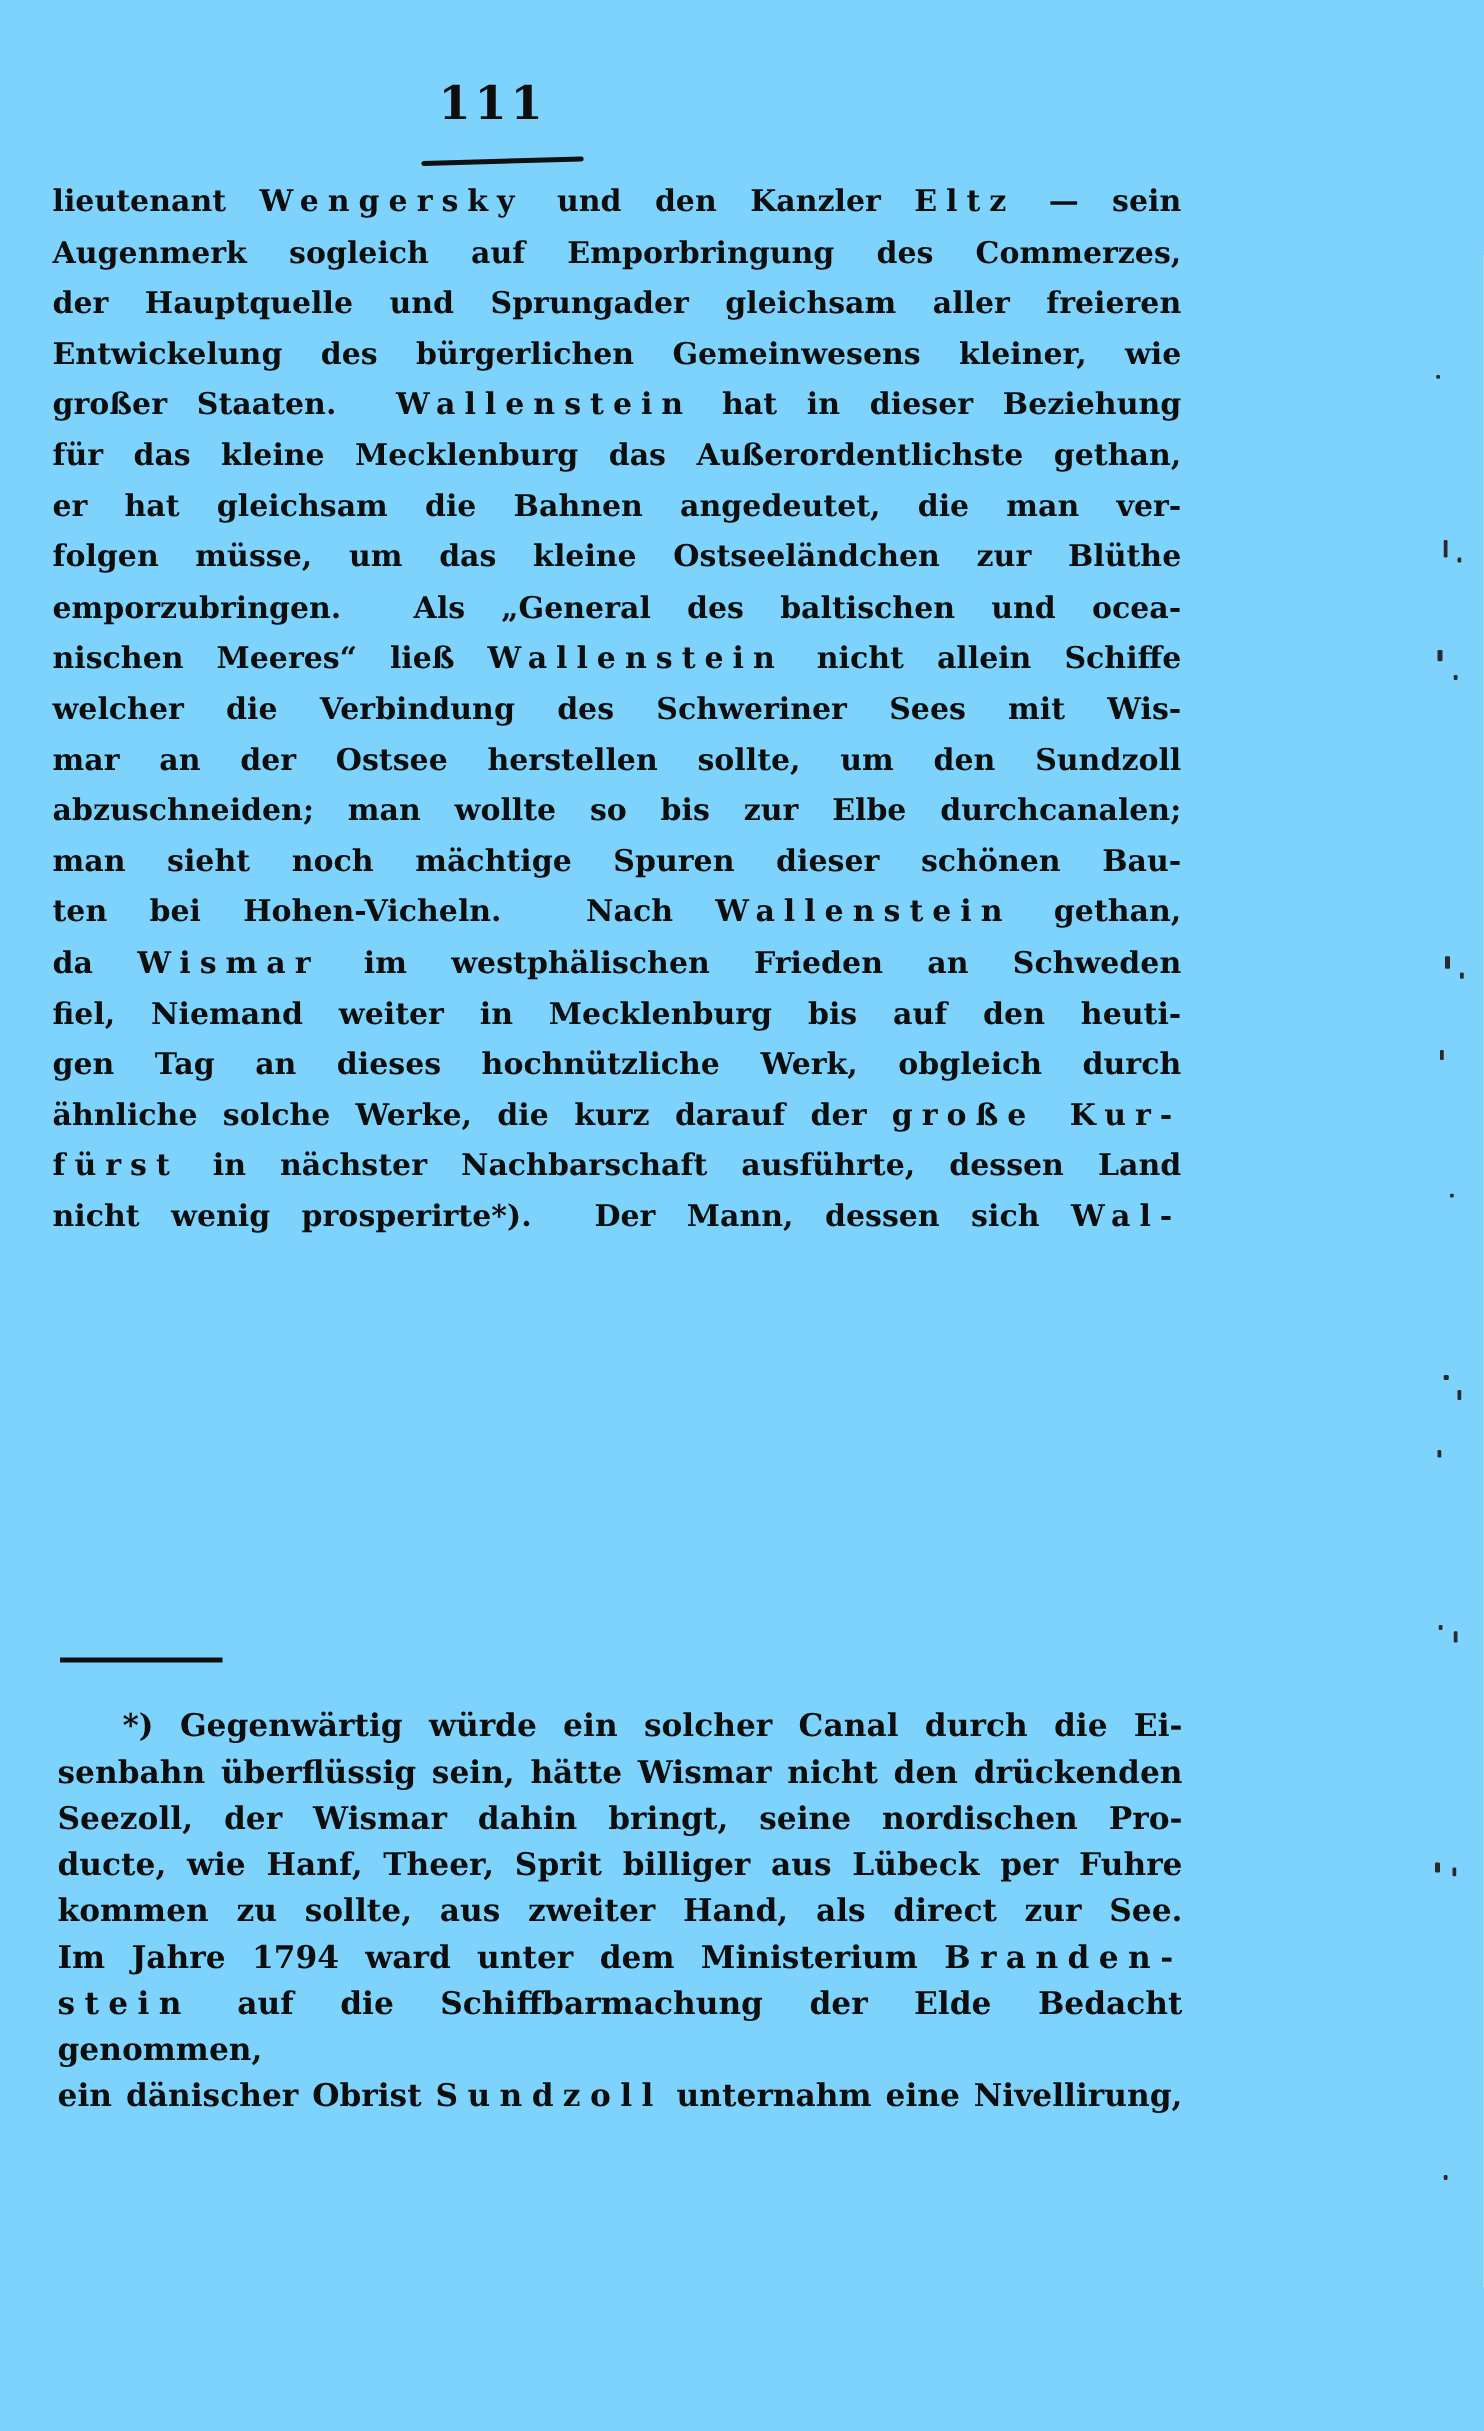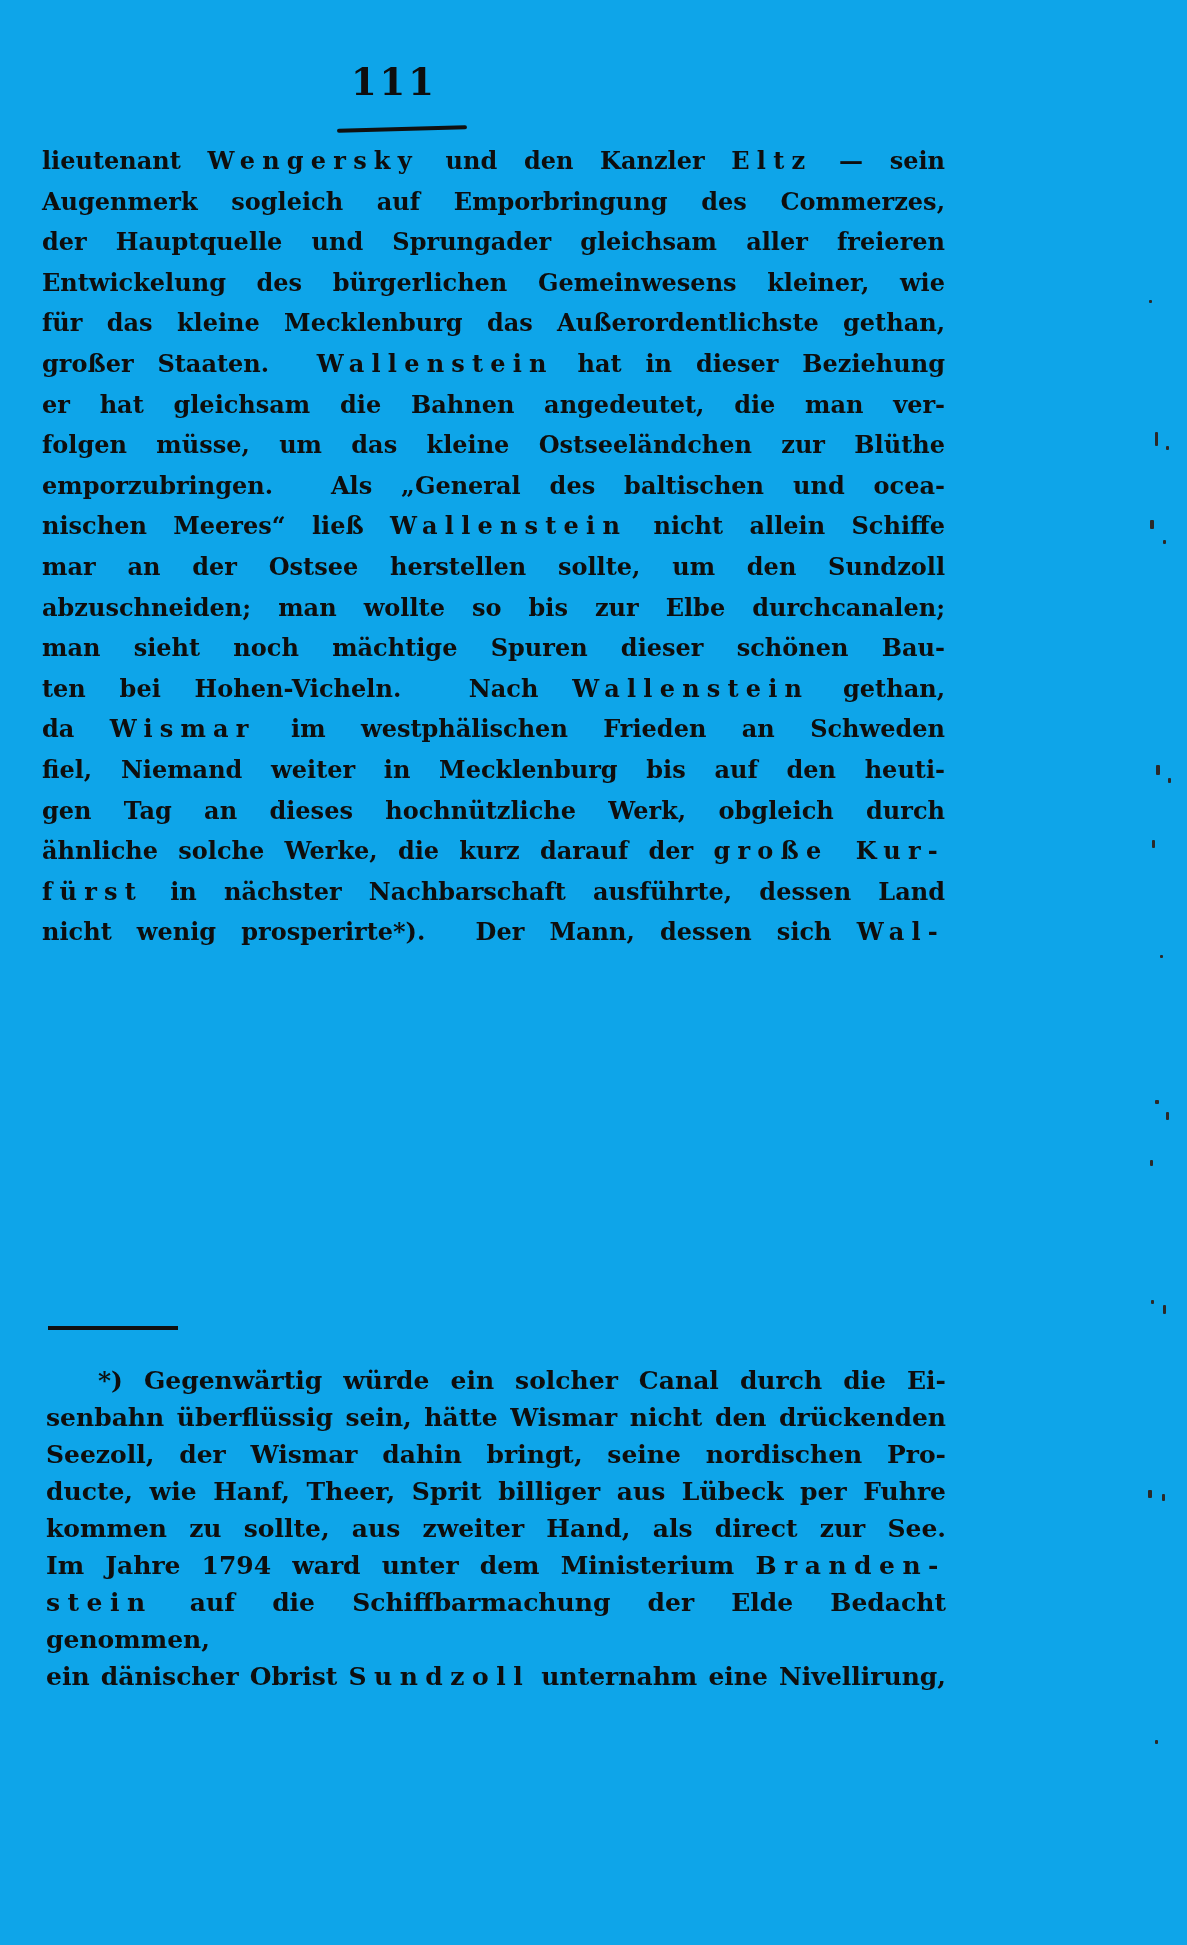--- a/index.html
+++ b/index.html
@@ -1,19 +1,19 @@
 <!DOCTYPE html>
 <html><head>
 <meta charset="utf-8">
 <style>
   html,body{margin:0;padding:0;background:#e8e8e8;}
   .page{
     position:relative;
     width:1187px;height:1945px;
-    background:#0ea5e9;
+    background:#7dd3fc;
     color:#0e0e0e;
     font-family:"DejaVu Serif", serif;
     overflow:hidden;
   }
   .pagenum{
     position:absolute;top:60px;left:333px;width:122px;
     text-align:center;
     font-size:37px;font-weight:bold;letter-spacing:3px;
   }
   .pagenum-rule{
@@ -55,26 +55,27 @@
 <div class="page">
 
   <div class="pagenum">111</div>
   <div class="pagenum-rule"></div>
 
   <div class="main">
       <div class="line"><span>lieutenant </span><span class="sperr">Wengersky</span><span> und den Kanzler </span><span class="sperr">Eltz</span><span> — sein</span></div>
       <div class="line"><span>Augenmerk sogleich auf Emporbringung des Commerzes,</span></div>
       <div class="line"><span>der Hauptquelle und Sprungader gleichsam aller freieren</span></div>
       <div class="line"><span>Entwickelung des bürgerlichen Gemeinwesens kleiner, wie</span></div>
+      <div class="line"><span>großer Staaten.&nbsp; </span><span class="sperr">Wallenstein</span><span> hat in dieser Beziehung</span></div>
       <div class="line"><span>für das kleine Mecklenburg das Außerordentlichste gethan,</span></div>
-      <div class="line"><span>großer Staaten.&nbsp; </span><span class="sperr">Wallenstein</span><span> hat in dieser Beziehung</span></div>
       <div class="line"><span>er hat gleichsam die Bahnen angedeutet, die man ver-</span></div>
       <div class="line"><span>folgen müsse, um das kleine Ostseeländchen zur Blüthe</span></div>
       <div class="line"><span>emporzubringen.&nbsp; Als „General des baltischen und ocea-</span></div>
       <div class="line"><span>nischen Meeres“ ließ </span><span class="sperr">Wallenstein</span><span> nicht allein Schiffe</span></div>
+      <div class="line"><span>welcher die Verbindung des Schweriner Sees mit Wis-</span></div>
       <div class="line"><span>mar an der Ostsee herstellen sollte, um den Sundzoll</span></div>
       <div class="line"><span>abzuschneiden; man wollte so bis zur Elbe durchcanalen;</span></div>
       <div class="line"><span>man sieht noch mächtige Spuren dieser schönen Bau-</span></div>
       <div class="line"><span>ten bei Hohen-Vicheln.&nbsp; Nach </span><span class="sperr">Wallenstein</span><span> gethan,</span></div>
       <div class="line"><span>da </span><span class="sperr">Wismar</span><span> im westphälischen Frieden an Schweden</span></div>
       <div class="line"><span>fiel, Niemand weiter in Mecklenburg bis auf den heuti-</span></div>
       <div class="line"><span>gen Tag an dieses hochnützliche Werk, obgleich durch</span></div>
       <div class="line"><span>ähnliche solche Werke, die kurz darauf der </span><span class="sperr">große Kur-</span></div>
       <div class="line"><span class="sperr">fürst</span><span> in nächster Nachbarschaft ausführte, dessen Land</span></div>
       <div class="line"><span>nicht wenig prosperirte*).&nbsp; Der Mann, dessen sich </span><span class="sperr">Wal-</span></div>

